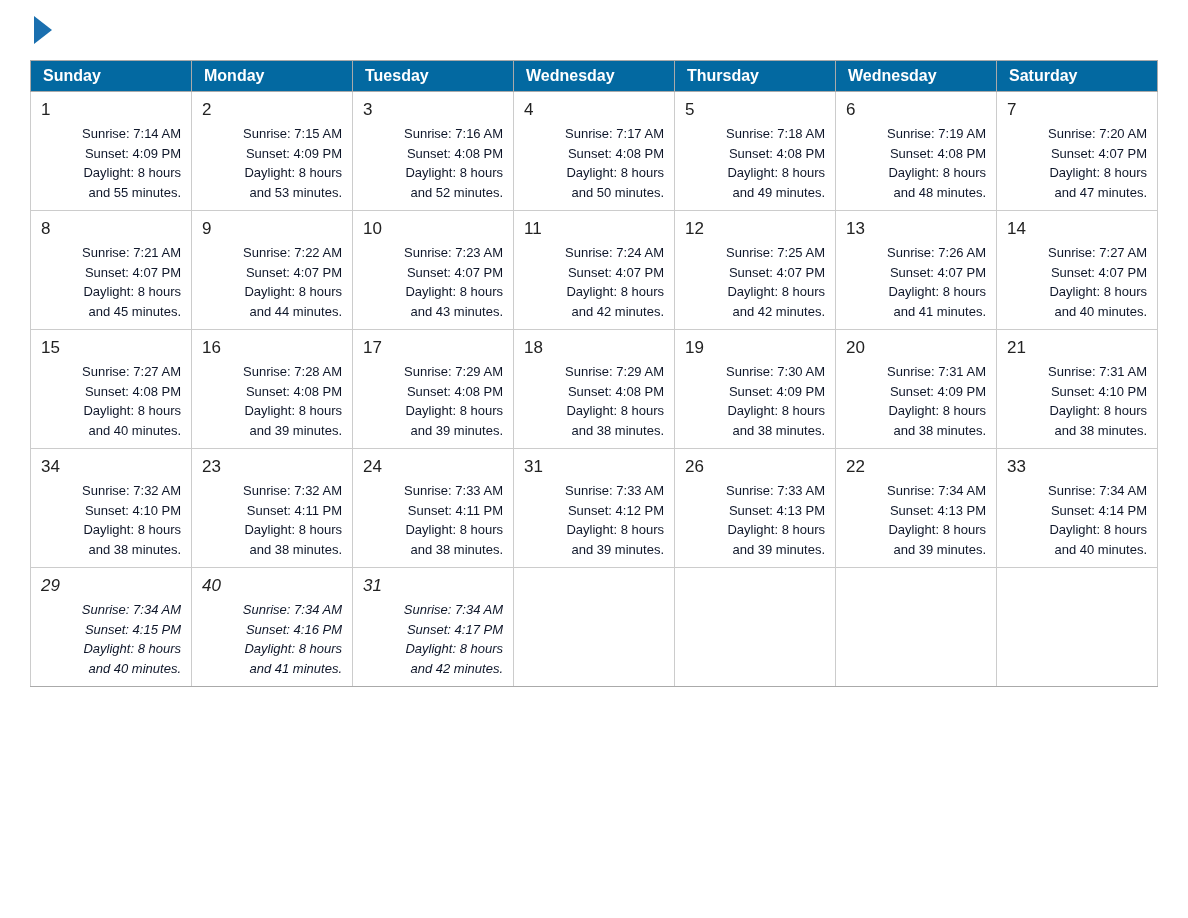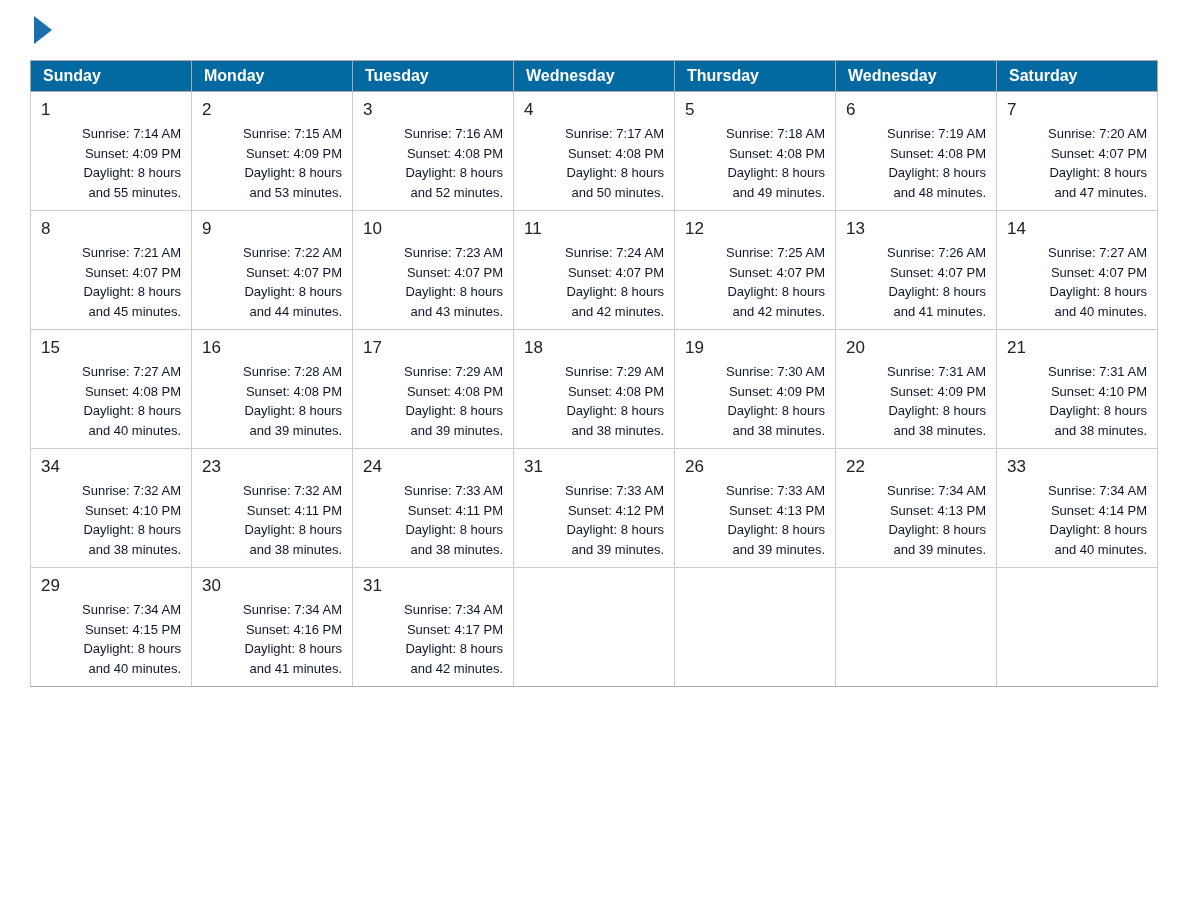--- a/index.html
+++ b/index.html
@@ -95,20 +95,21 @@
       font-size: 13px;
       line-height: 1.5;
       color: #0f172a;
       text-align: right;
     }
     .empty-cell {
       background: #fff;
     }
     tr:last-child td {
       border-bottom: 1px solid #aaa;
+      font-style: italic;
     }
   </style>
 </head>
 <body>
 
 <div class="header">
   <div class="logo">
     <div class="logo-text">
       <span class="logo-general"></span>
       <span class="logo-blue-arrow"></span>
@@ -398,21 +399,21 @@
         <td>
         <span class="day-number">29</span>
         <div class="day-info">
           Sunrise: 7:34 AM<br>
           Sunset: 4:15 PM<br>
           Daylight: 8 hours<br>
           and 40 minutes.
         </div>
       </td>
         <td>
-        <span class="day-number">30</span>
+        <span class="day-number">40</span>
         <div class="day-info">
           Sunrise: 7:34 AM<br>
           Sunset: 4:16 PM<br>
           Daylight: 8 hours<br>
           and 41 minutes.
         </div>
       </td>
         <td>
         <span class="day-number">31</span>
         <div class="day-info">

